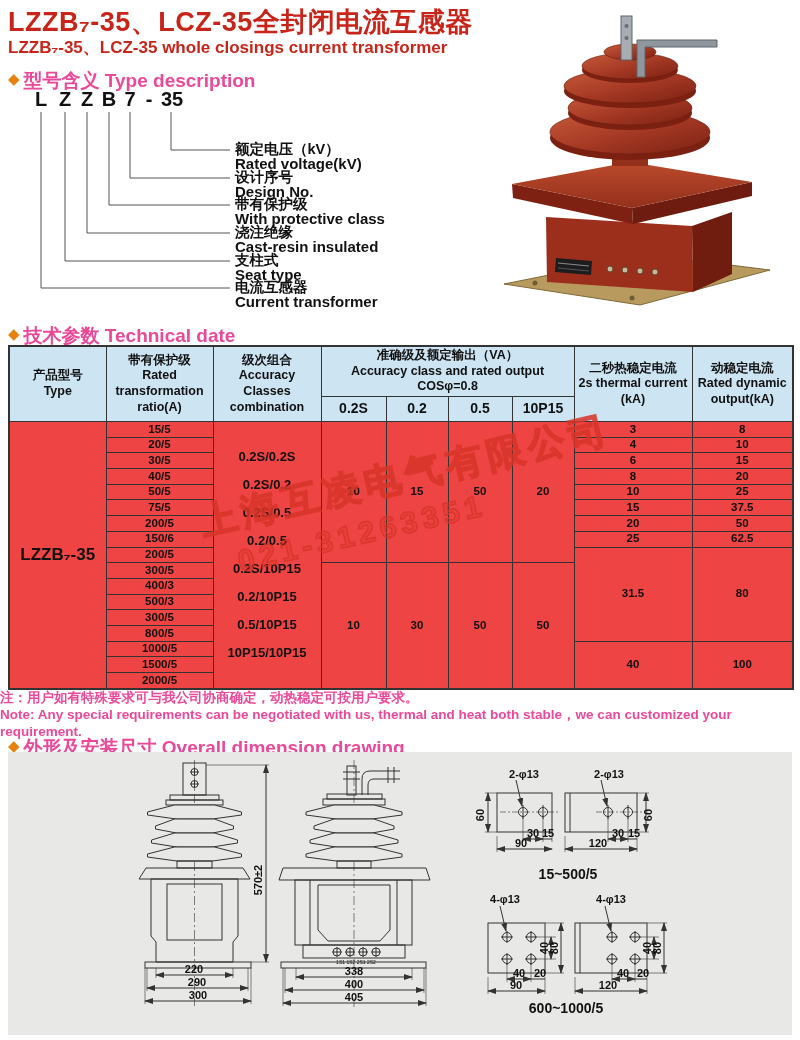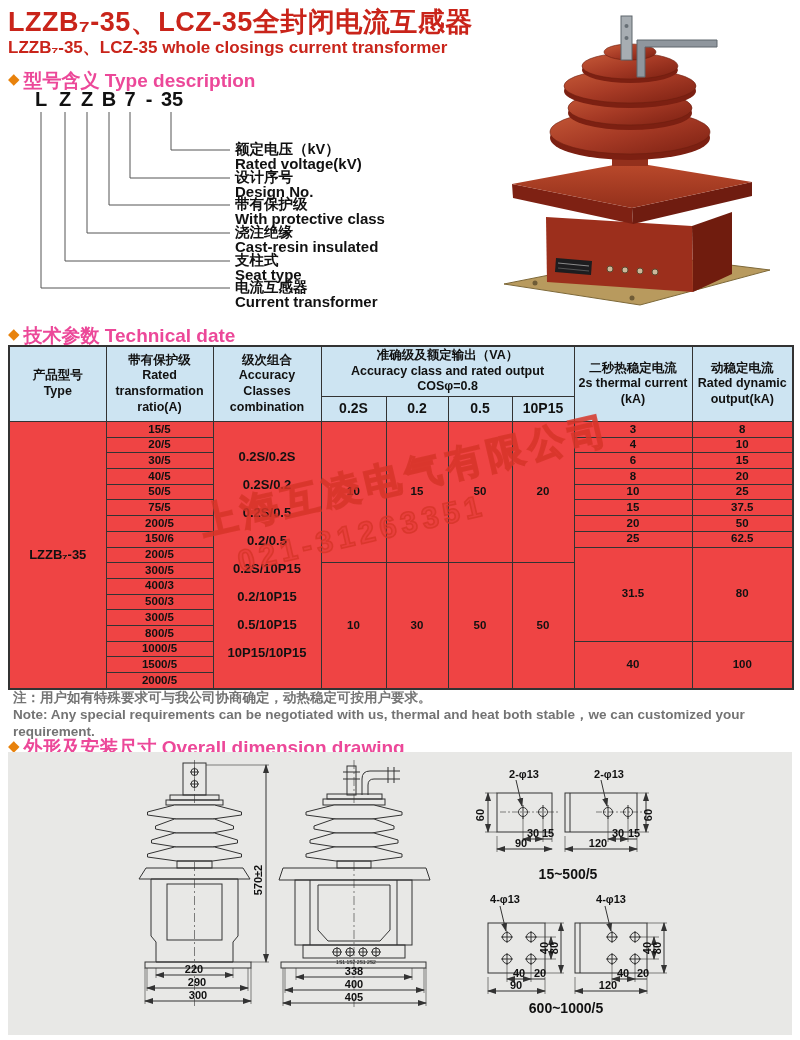--- a/index.html
+++ b/index.html
@@ -24,28 +24,28 @@
 
   #photo{position:absolute;left:480px;top:12px;}
 
   table.tech{position:absolute;left:8px;top:345px;width:784px;border-collapse:collapse;table-layout:fixed;border:2px solid #333;}
   table.tech th,table.tech td{border:1px solid #333;text-align:center;vertical-align:middle;padding:0;color:#111;}
   table.tech thead th{background:#cde4f2;font-size:12.5px;font-weight:700;line-height:1.25;white-space:pre-line;}
   table.tech thead tr.h1 th{height:49px;}
   table.tech thead tr.h2 th{height:24px;font-size:14px;}
   table.tech tbody td{font-size:11.5px;font-weight:700;height:14.7px;line-height:1;white-space:pre-line;background:#ef4444;}
   table.tech tbody td.acc{font-size:13px;line-height:28px;}
-  table.tech tbody td.type{font-size:13px;}
+  table.tech tbody td.type{font-size:17px;}
 
   .wm{position:absolute;left:205px;top:498px;transform:rotate(-13deg);transform-origin:left center;pointer-events:none;
       color:rgba(214,52,40,0.28);-webkit-text-stroke:1.6px rgba(214,52,40,0.8);font-weight:800;white-space:nowrap;}
   .wm .co{font-size:37px;letter-spacing:5px;}
   .wm .ph{font-size:30px;letter-spacing:5px;margin-left:28px;margin-top:4px;}
 
-  .note{position:absolute;left:13px;width:784px;font-weight:700;color:#737373;}
+  .note{position:absolute;left:0;width:784px;font-weight:700;color:#ec4899;}
   #note-zh{top:689px;font-size:13.5px;}
   #note-en{top:706px;font-size:13.5px;}
 
   .drawbox{position:absolute;left:8px;top:752px;width:784px;height:283px;background:#e8e8e6;}
   #drawings text{fill:#111;font-weight:700;font-size:11px;font-family:"Liberation Sans","DejaVu Sans",sans-serif;}
   #drawings text.cap{font-size:14px;}
   #drawings text.tiny{font-size:5px;font-weight:400;}
 </style>
 </head>
 <body>

